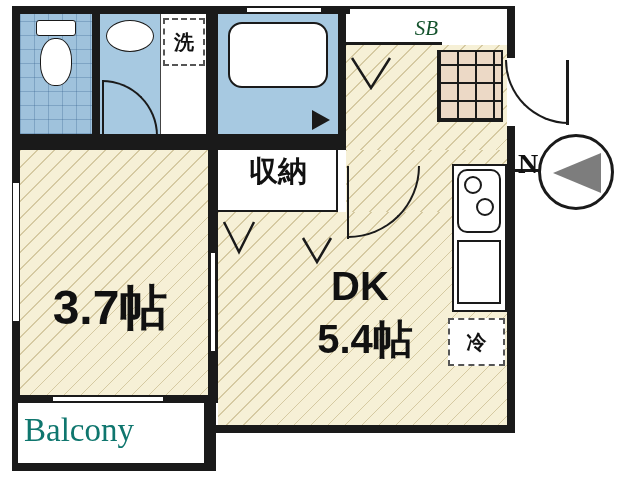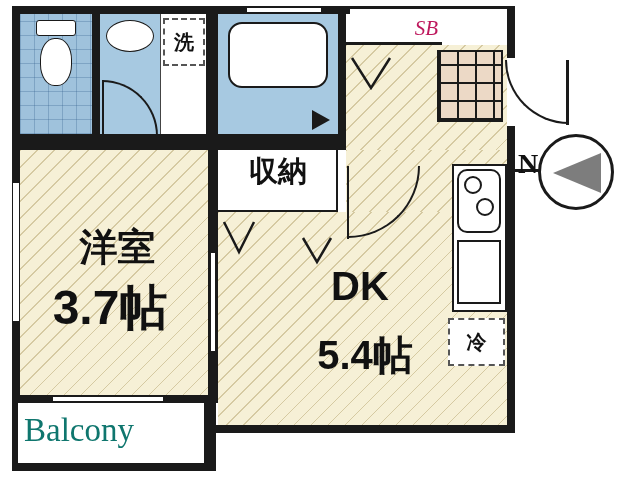--- a/index.html
+++ b/index.html
@@ -101,25 +101,24 @@
   <div class="arc" style="left:505px;top:60px;width:64px;height:64px;border-left-width:2px;border-bottom-width:2px;border-bottom-left-radius:100% 100%;background:#fff"></div>
   <div class="abs" style="left:566px;top:60px;width:3px;height:65px;background:#1a1a1a"></div>
   <div class="abs" style="left:312px;top:110px;width:0;height:0;border-top:10px solid transparent;border-bottom:10px solid transparent;border-left:18px solid #1a1a1a"></div>
 
   <svg class="marks" width="640" height="489" viewBox="0 0 640 489">
     <polyline points="352,58 371,88 390,58" fill="none" stroke="#1a1a1a" stroke-width="2.5"></polyline>
     <polyline points="224,222 239,252 254,222" fill="none" stroke="#1a1a1a" stroke-width="2.5"></polyline>
     <polyline points="303,238 317,262 331,238" fill="none" stroke="#1a1a1a" stroke-width="2.5"></polyline>
   </svg>
 
-  <div class="abs serif center" style="left:346px;top:16px;width:161px;font-style:italic;font-size:21px;color:#be185d">SB</div>
+  <div class="abs serif center" style="left:346px;top:16px;width:161px;font-style:italic;font-size:21px;color:#14532d">SB</div>
   <div class="abs jp" style="left:218px;top:150px;width:120px;height:44px;display:flex;align-items:center;justify-content:center;font-size:29px">収納</div>
-  <div class="abs jp center" style="left:25px;top:222px;width:185px;font-size:38px">洋室</div>
   <div class="abs jp center" style="left:15px;top:276px;width:190px;font-size:48px">3.7帖</div>
   <div class="abs jp center" style="left:255px;top:264px;width:210px;font-size:40px">DK</div>
-  <div class="abs jp center" style="left:250px;top:328px;width:230px;font-size:40px">5.4帖</div>
+  <div class="abs jp center" style="left:250px;top:312px;width:230px;font-size:40px">5.4帖</div>
   <div class="abs serif" style="left:24px;top:412px;font-size:33px;color:#0f766e">Balcony</div>
 
   <div class="abs" style="left:538px;top:134px;width:76px;height:76px;border:3px solid #1a1a1a;border-radius:50%;background:#fff"></div>
   <div class="abs" style="left:553px;top:153px;width:0;height:0;border-top:20px solid transparent;border-bottom:20px solid transparent;border-right:48px solid #7d7d7d"></div>
   <div class="abs serif" style="left:518px;top:148px;font-size:28px;font-weight:600;color:#111">N</div>
 
 </div>
 
 </body></html>

